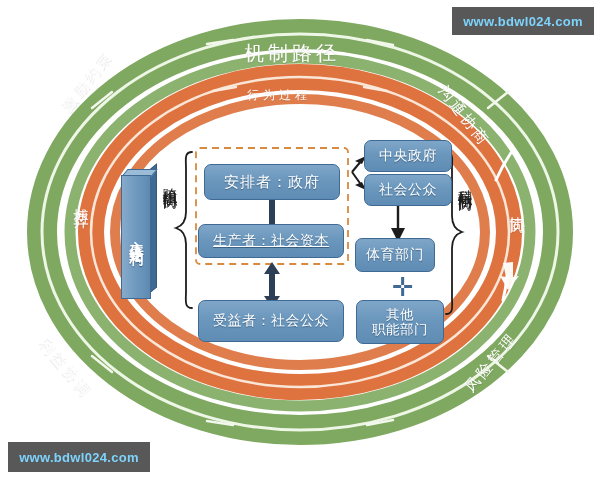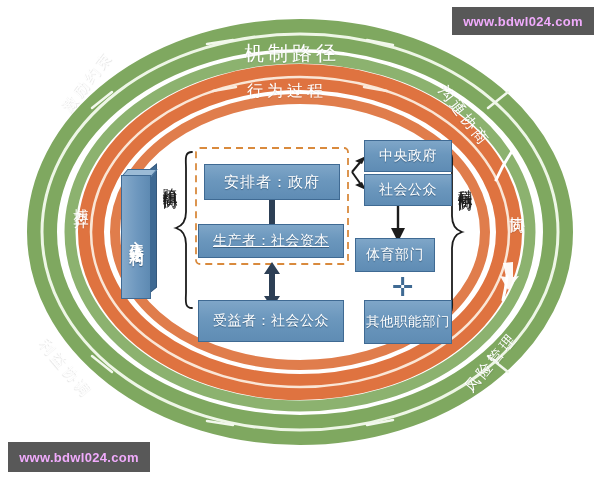--- a/index.html
+++ b/index.html
@@ -9,37 +9,37 @@
     font-family:"Liberation Serif","DejaVu Serif",serif;
     overflow:hidden;
     position:relative;
   }
   #stage{position:absolute;left:0;top:0;width:600px;height:480px;}
   svg.layer{position:absolute;left:0;top:0;width:600px;height:480px;}
 
   .wm{
     position:absolute;
     background:#585858;
-    color:#f0abfc;
+    color:#7dd3fc;
     font-family:"Liberation Sans","DejaVu Sans",sans-serif;
     font-weight:bold;
     font-size:13px;
     letter-spacing:0.3px;
     display:flex;align-items:center;justify-content:center;
   }
   #wm-top{right:6px;top:7px;width:142px;height:28px;}
   #wm-bottom{left:8px;bottom:8px;width:142px;height:30px;}
 
   
   .node{
     position:absolute;
     box-sizing:border-box;
     background:linear-gradient(180deg,#7fa6c8 0%,#6b97bd 45%,#5f8cb4 100%);
     border:1.6px solid #3f6a93;
-    border-radius:0;
+    border-radius:7px;
     color:#ffffff;
     display:flex;align-items:center;justify-content:center;
     text-align:center;
     font-size:15px;
     line-height:1.12;
     letter-spacing:1px;
     text-shadow:0 1px 1px rgba(30,60,90,.55);
     font-family:"Liberation Serif","DejaVu Serif",serif;
   }
   .node.small{font-size:14px;letter-spacing:.5px;}
@@ -96,21 +96,21 @@
     position:absolute;
     color:#ffffff;
     font-family:"Liberation Serif","DejaVu Serif",serif;
     font-size:20px;
     letter-spacing:4px;
     white-space:nowrap;
     text-shadow:0 1px 1px rgba(0,0,0,.12);
   }
   .ringtxt.v{writing-mode:vertical-rl;letter-spacing:3px;}
   #rt-top-green{left:244px;top:40px;}
-  #rt-top-orange{left:247px;top:81px;font-size:16px;}
+  #rt-top-orange{left:247px;top:87px;font-size:12px;}
   #rt-tl{left:58px;top:104px;transform:rotate(-52deg);transform-origin:left top;font-size:15px;letter-spacing:3px;}
   #rt-tr{left:449px;top:82px;transform:rotate(52deg);transform-origin:left top;font-size:15px;letter-spacing:3px;}
   #rt-bl{left:50px;top:335px;transform:rotate(50deg);transform-origin:left top;font-size:15px;letter-spacing:3px;}
   #rt-br{left:461px;top:384px;transform:rotate(-50deg);transform-origin:left top;font-size:15px;letter-spacing:3px;}
   #rt-left{left:70px;top:196px;height:60px;font-size:15.5px;}
   #rt-right{left:506px;top:204px;height:58px;font-size:15.5px;}
 
   .plus{
     position:absolute;color:#3f6a93;font-weight:bold;font-size:26px;
     font-family:"Liberation Sans","DejaVu Sans",sans-serif;line-height:1;
@@ -223,21 +223,21 @@
   <div class="node" style="left:204px;top:164px;width:136px;height:36px;">安排者：政府</div>
   <div class="node small" style="left:198px;top:224px;width:146px;height:34px;text-decoration:underline;">生产者：社会资本</div>
   <div class="node small" style="left:198px;top:300px;width:146px;height:42px;">受益者：社会公众</div>
 
   <div class="node small" style="left:364px;top:140px;width:88px;height:32px;">中央政府</div>
   <div class="node small" style="left:364px;top:174px;width:88px;height:32px;">社会公众</div>
   <div class="node small" style="left:355px;top:238px;width:80px;height:34px;">体育部门</div>
 
   <div class="plus" style="left:392px;top:274px;">✛</div>
 
-  <div class="node two" style="left:364px;top:300px;width:88px;height:44px;flex-direction:row;">
+  <div class="node two" style="left:356px;top:300px;width:88px;height:44px;flex-direction:column;">
     <span>其他</span>
     <span>职能部门</span>
   </div>
 
   <div class="wm" id="wm-top">www.bdwl024.com</div>
   <div class="wm" id="wm-bottom">www.bdwl024.com</div>
 
 </div>
 
 </body></html>

